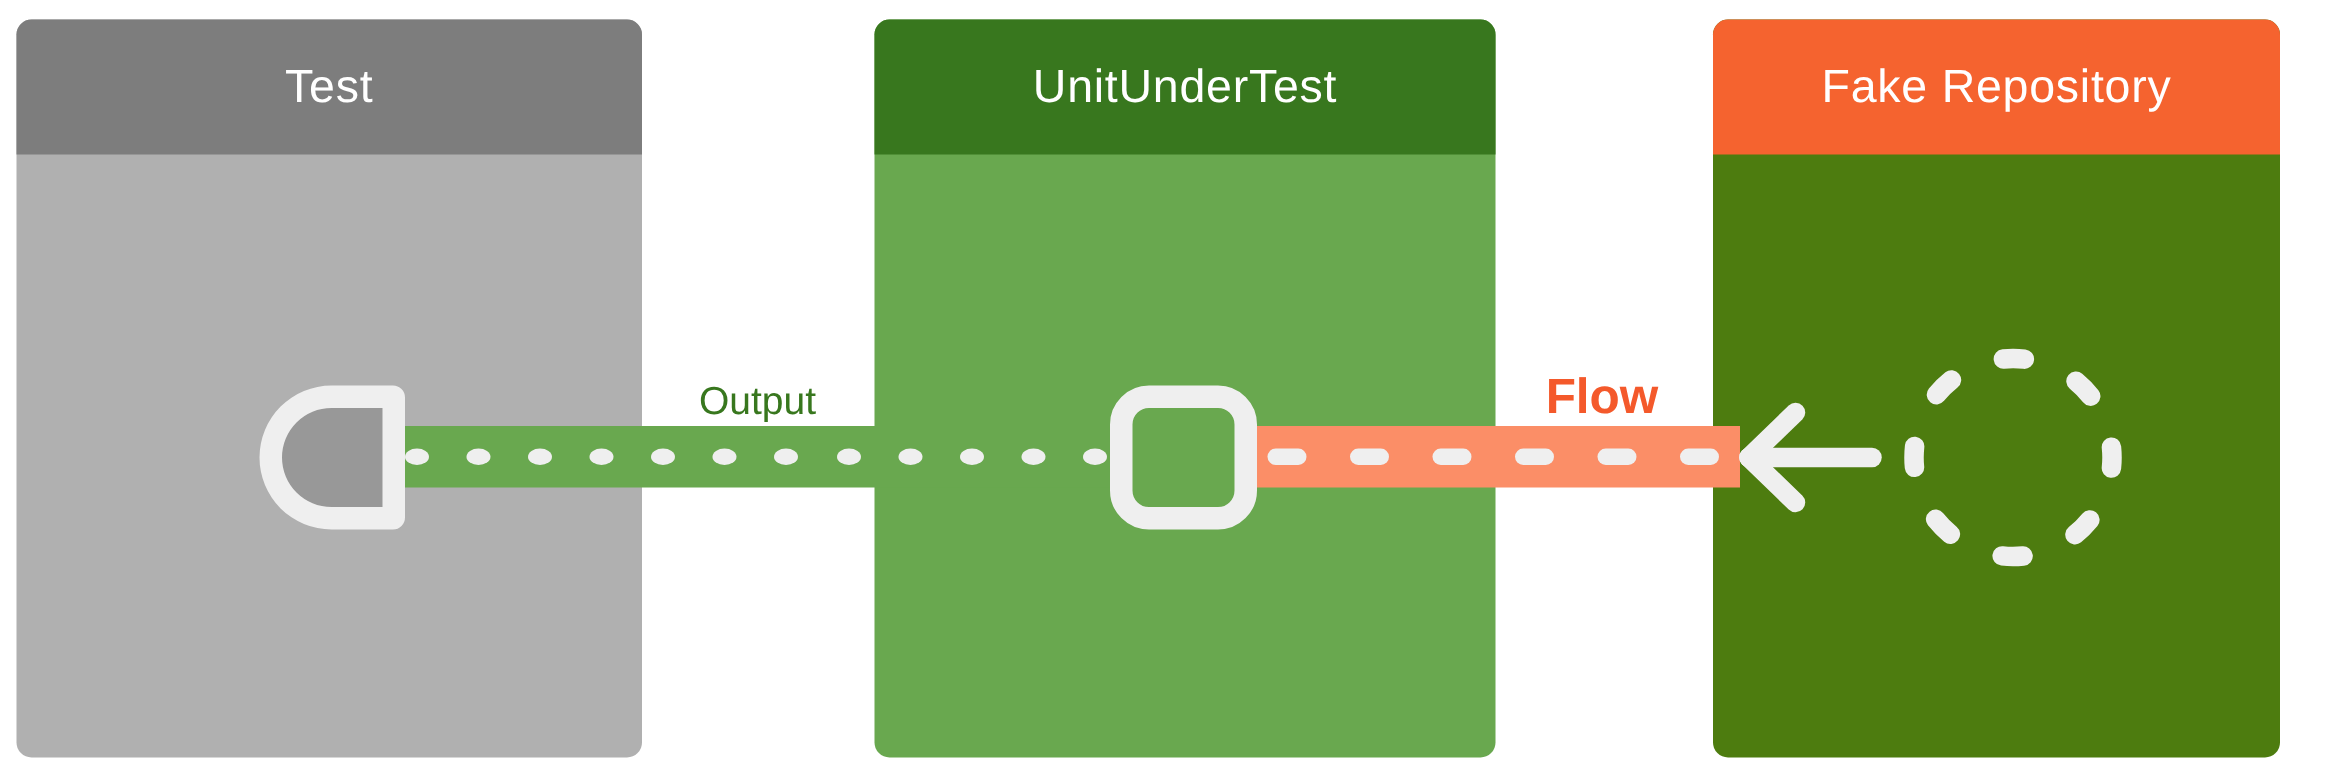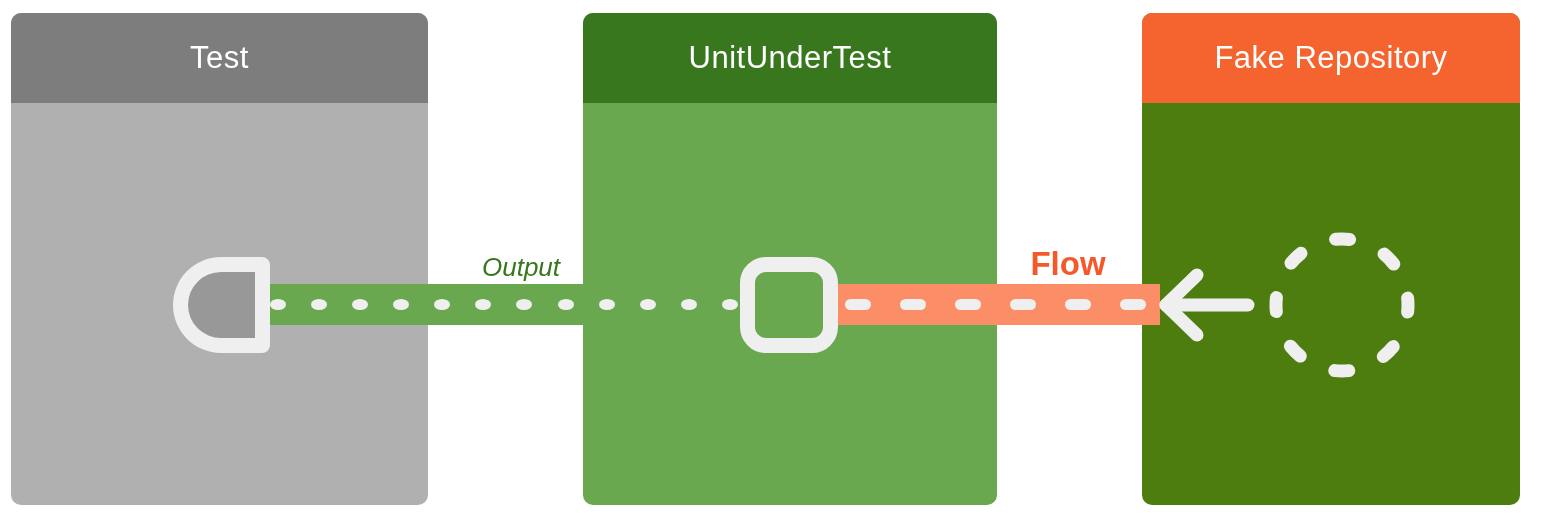--- a/index.html
+++ b/index.html
@@ -36,21 +36,21 @@
   .marks-output { left: 270px; top: 299px; width: 468px; }
   .marks-flow   { left: 845px; top: 299px; width: 301px; }
   .dot  { width: 16px; height: 11px; border-radius: 8px / 5.5px; background: #efefef; }
   .dash { width: 26px; height: 11px; border-radius: 5.5px; background: #efefef; }
 
   
   .conn-label {
     position: absolute; top: 246px; height: 34px; width: 200px; z-index: 3;
     display: flex; align-items: flex-end; justify-content: center; line-height: 1;
   }
-  .label-output { left: 421px; color: #38771e; font-size: 26px; font-weight: 500; font-style: italic; }
+  .label-output { left: 405px; color: #38771e; font-size: 26px; font-weight: 500; }
   .label-flow   { left: 968px; color: #f4592b; font-size: 33px; font-weight: 700; }
 
   
   .observer {
     position: absolute; left: 173px; top: 257px; width: 97px; height: 96px; z-index: 4;
     box-sizing: border-box; background: #989898;
     border: 15px solid #efefef;
     border-radius: 48px 8px 8px 48px;
   }
   .port-square {

